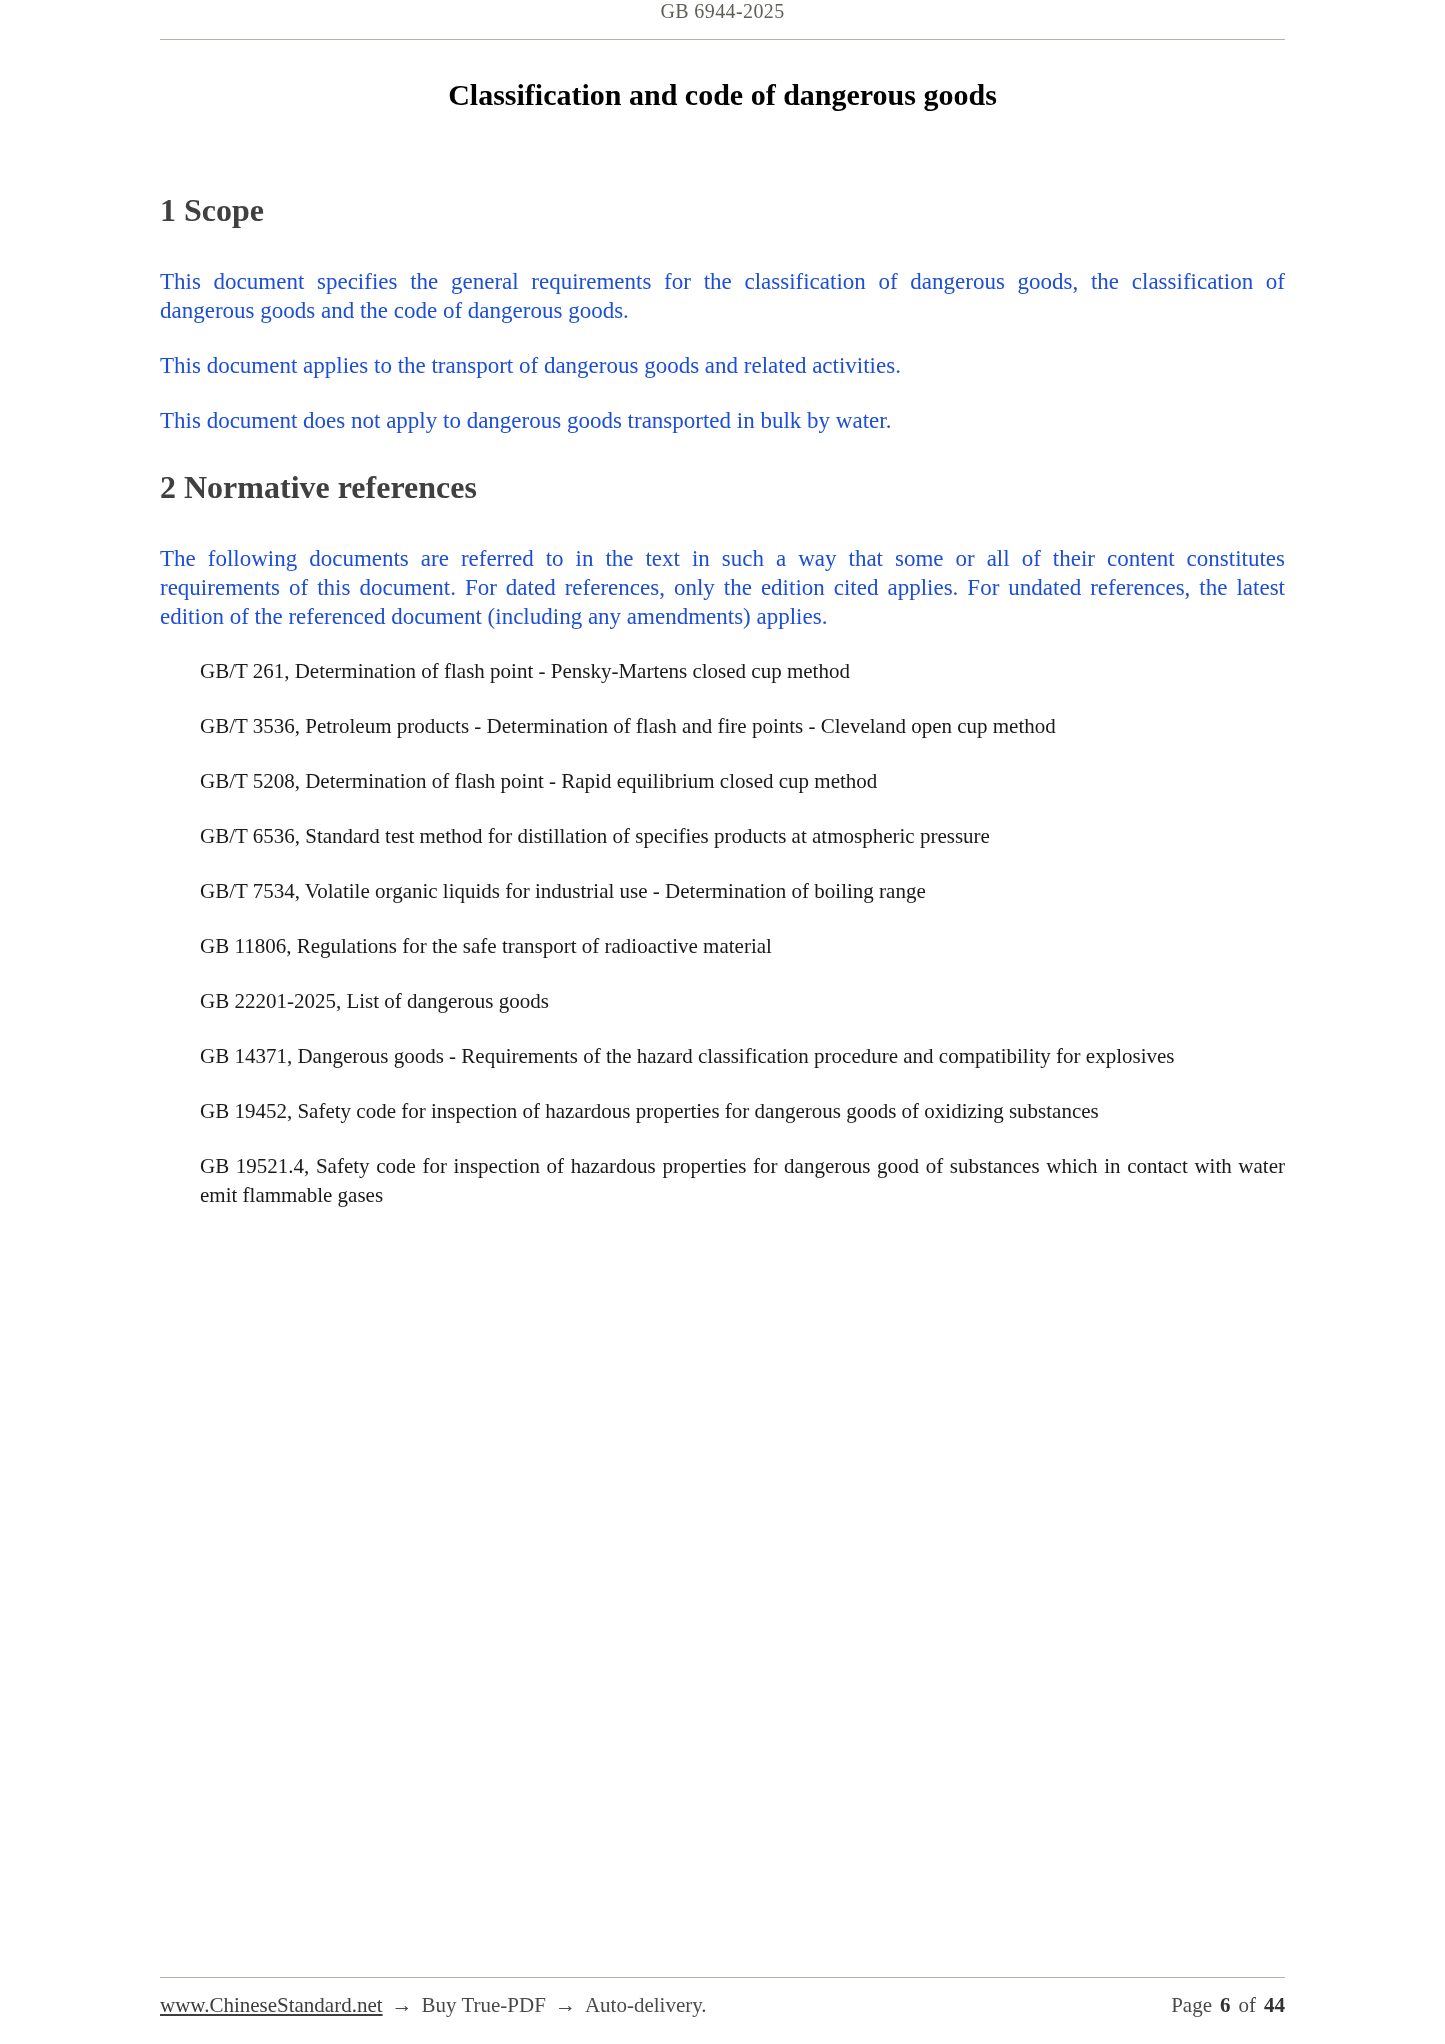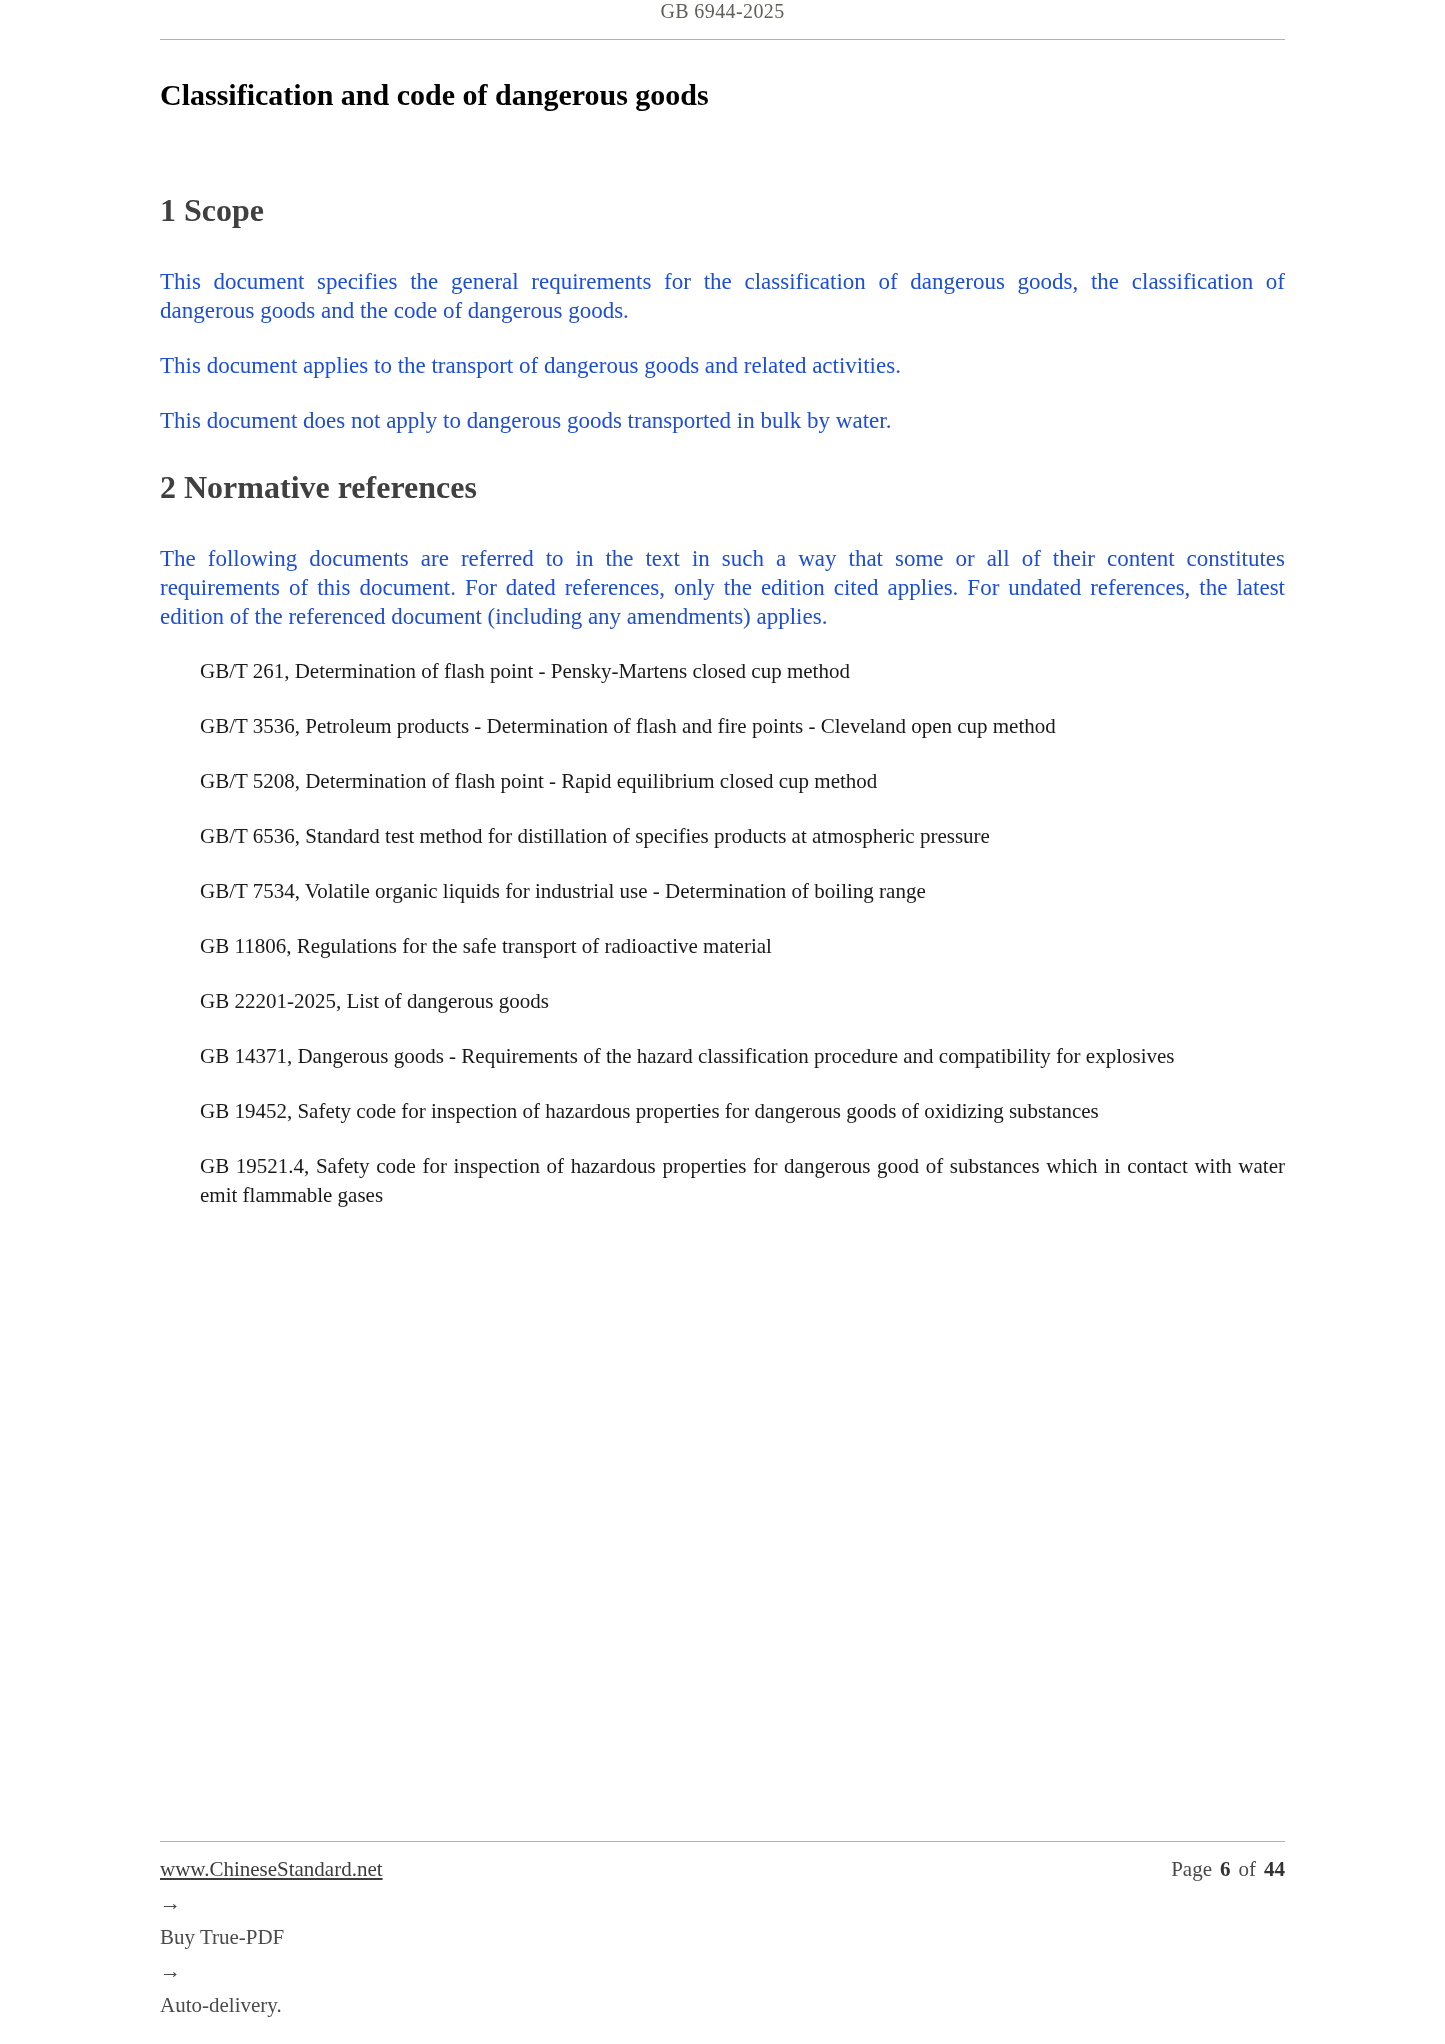--- a/index.html
+++ b/index.html
@@ -27,21 +27,21 @@
   .header-rule {
     margin-top: 16px;
     border: none;
     border-top: 1px solid #b3b3a8;
     height: 0;
   }
   .page-title {
     margin-top: 38px;
     font-size: 30px;
     font-weight: bold;
-    text-align: left;
+    text-align: center;
     color: #000000;
   }
   .section-heading {
     font-size: 32px;
     font-weight: bold;
     color: #404040;
   }
   .heading-scope { margin-top: 80px; }
   .heading-normative { margin-top: 34px; }
   .para {
@@ -76,21 +76,20 @@
     display: flex;
     justify-content: space-between;
     align-items: baseline;
     font-size: 21px;
     color: #4a4a4a;
   }
   .footer-left {
     display: flex;
     align-items: baseline;
     gap: 9px;
-    flex-direction: column;
   }
   .footer-link {
     color: #3d3d3d;
     text-decoration: underline;
     cursor: pointer;
   }
   .arrow-icon {
     color: #4a4a4a;
   }
   .footer-right {

